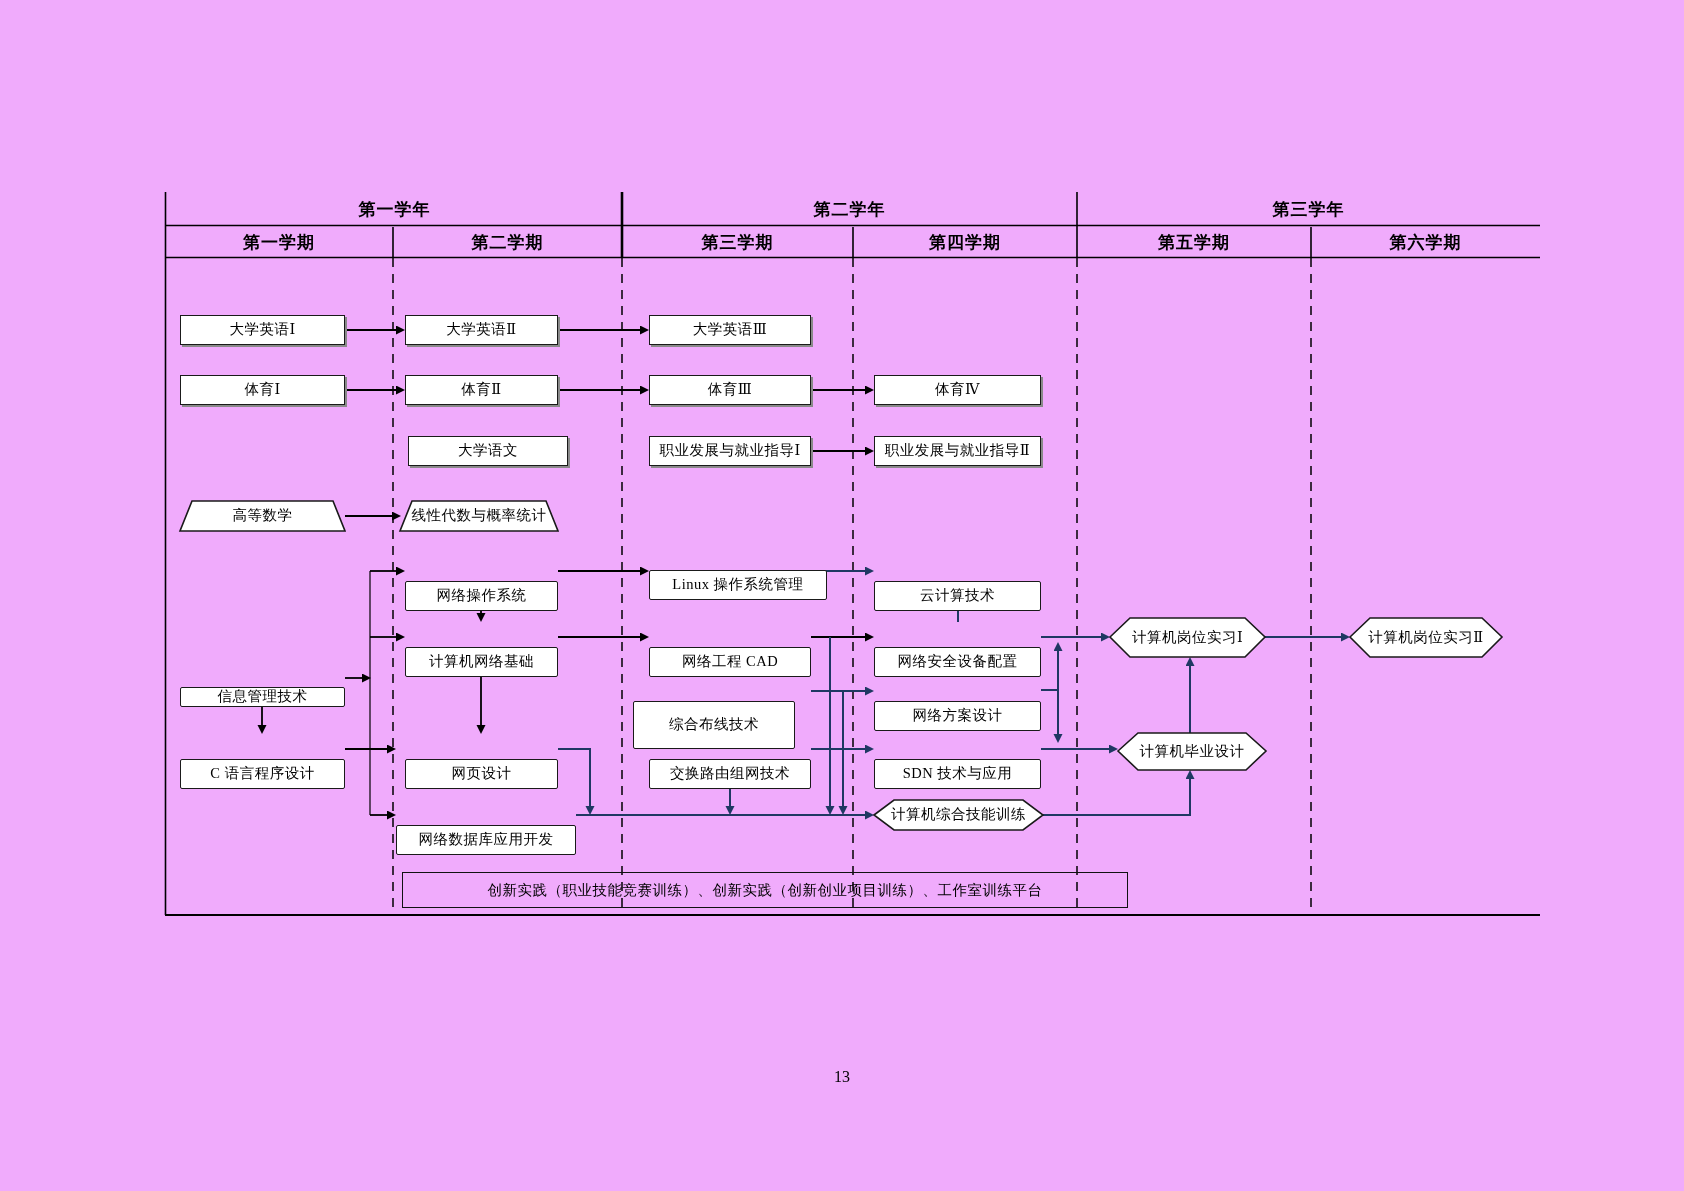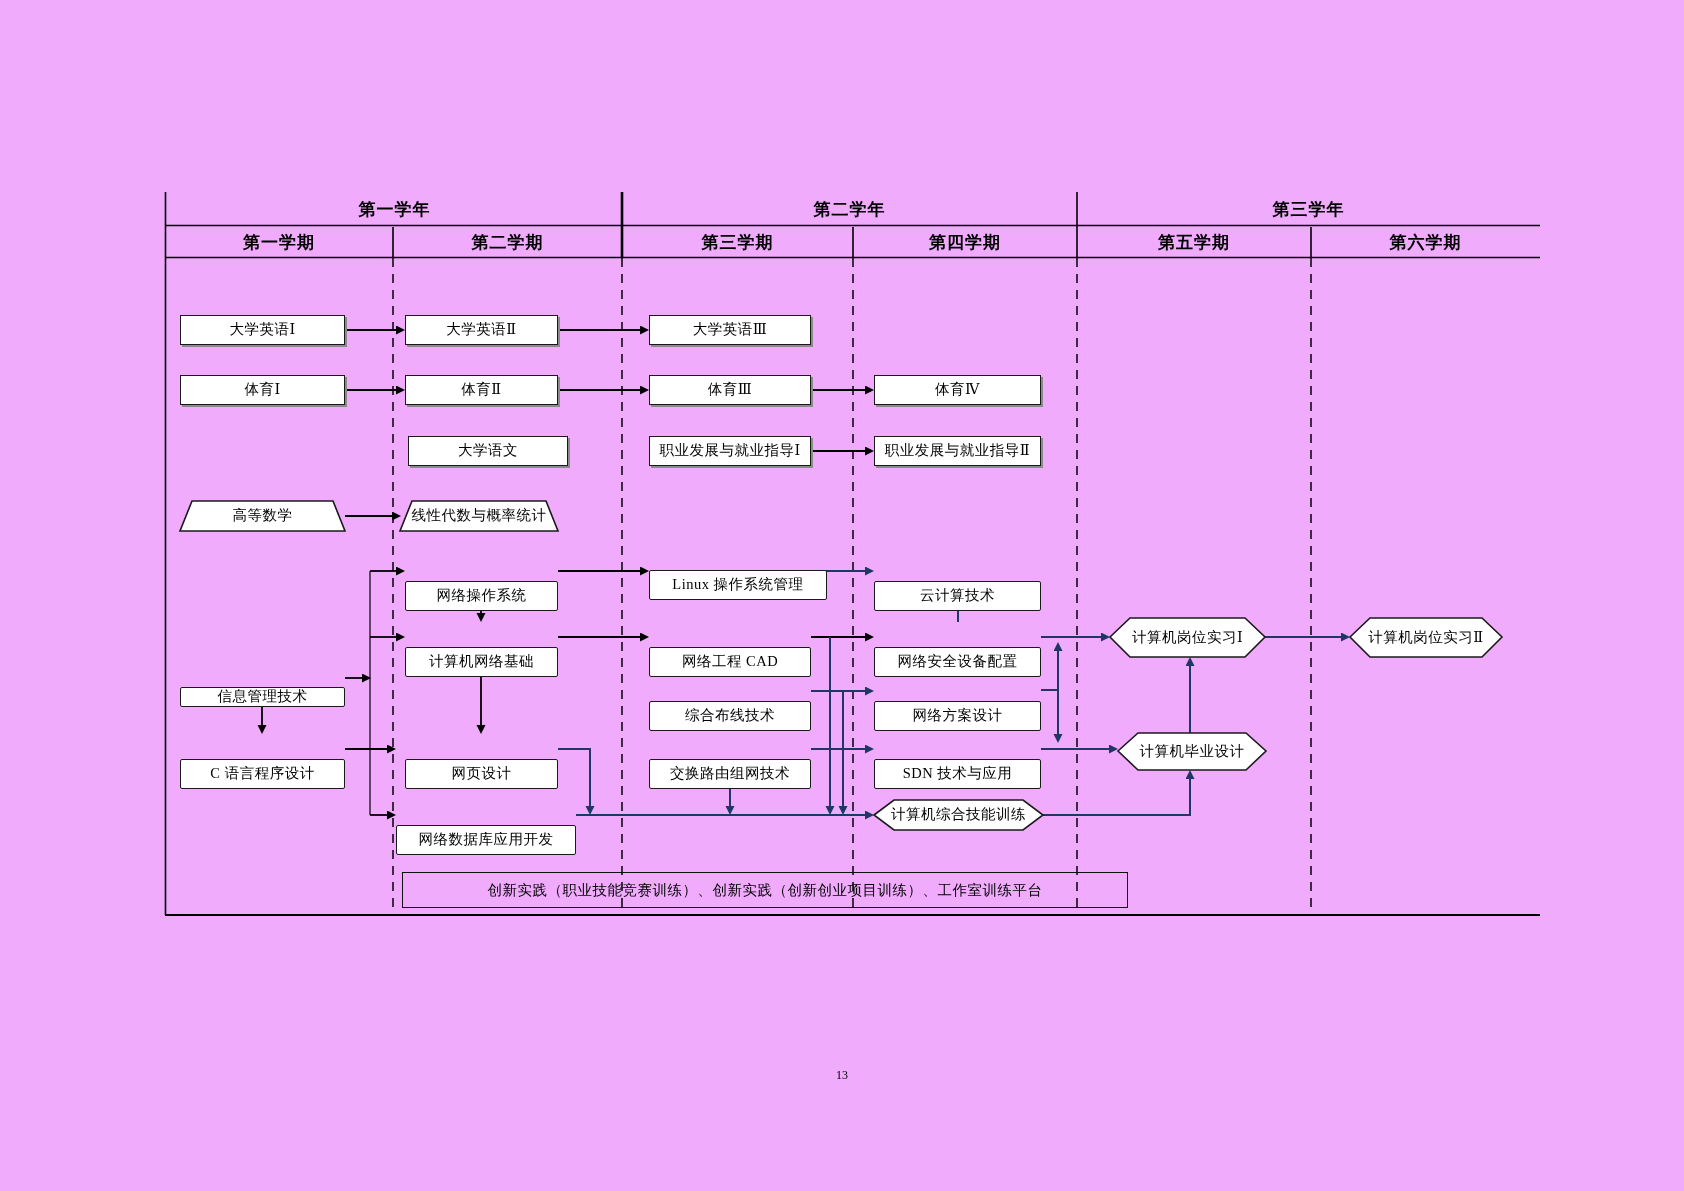--- a/index.html
+++ b/index.html
@@ -39,21 +39,21 @@
     text-align:center;line-height:1.1;
   }
   .caption{
     position:absolute;left:165px;top:958px;width:1375px;height:30px;
     display:flex;align-items:center;justify-content:center;
     font-size:19px;letter-spacing:1px;
   }
   .pagenum{
     position:absolute;left:0;top:1068px;width:1684px;
     display:flex;align-items:center;justify-content:center;
-    font-size:12px;
+    font-size:16px;
   }
 </style>
 </head>
 <body>
 
 <div class="page">
 
   <svg class="layer" width="1684" height="1191" viewBox="0 0 1684 1191">
     <defs>
       <marker id="mB" markerWidth="10" markerHeight="10" refX="0" refY="4.5" orient="auto" markerUnits="userSpaceOnUse">
@@ -165,21 +165,21 @@
 
   <div class="bx round" style="left:405px;top:556px;width:153px;height:30px">网络操作系统</div>
   <div class="bx round" style="left:649px;top:545px;width:178px;height:30px">Linux 操作系统管理</div>
   <div class="bx round" style="left:874px;top:556px;width:167px;height:30px">云计算技术</div>
 
   <div class="bx round" style="left:405px;top:622px;width:153px;height:30px">计算机网络基础</div>
   <div class="bx round" style="left:649px;top:622px;width:162px;height:30px">网络工程 CAD</div>
   <div class="bx round" style="left:874px;top:622px;width:167px;height:30px">网络安全设备配置</div>
 
   <div class="bx round" style="left:180px;top:662px;width:165px;height:20px">信息管理技术</div>
-  <div class="bx round" style="left:649px;top:676px;width:162px;height:30px">综合布线技术</div>
+  <div class="bx round" style="left:633px;top:676px;width:162px;height:48px">综合布线技术</div>
   <div class="bx round" style="left:874px;top:676px;width:167px;height:30px">网络方案设计</div>
 
   <div class="bx round" style="left:180px;top:734px;width:165px;height:30px">C 语言程序设计</div>
   <div class="bx round" style="left:405px;top:734px;width:153px;height:30px">网页设计</div>
   <div class="bx round" style="left:649px;top:734px;width:162px;height:30px">交换路由组网技术</div>
   <div class="bx round" style="left:874px;top:734px;width:167px;height:30px">SDN 技术与应用</div>
 
   <div class="bx round" style="left:396px;top:800px;width:180px;height:30px">网络数据库应用开发</div>
 
   <div class="shape-label" style="left:180px;top:501px;width:165px;height:30px">高等数学</div>

